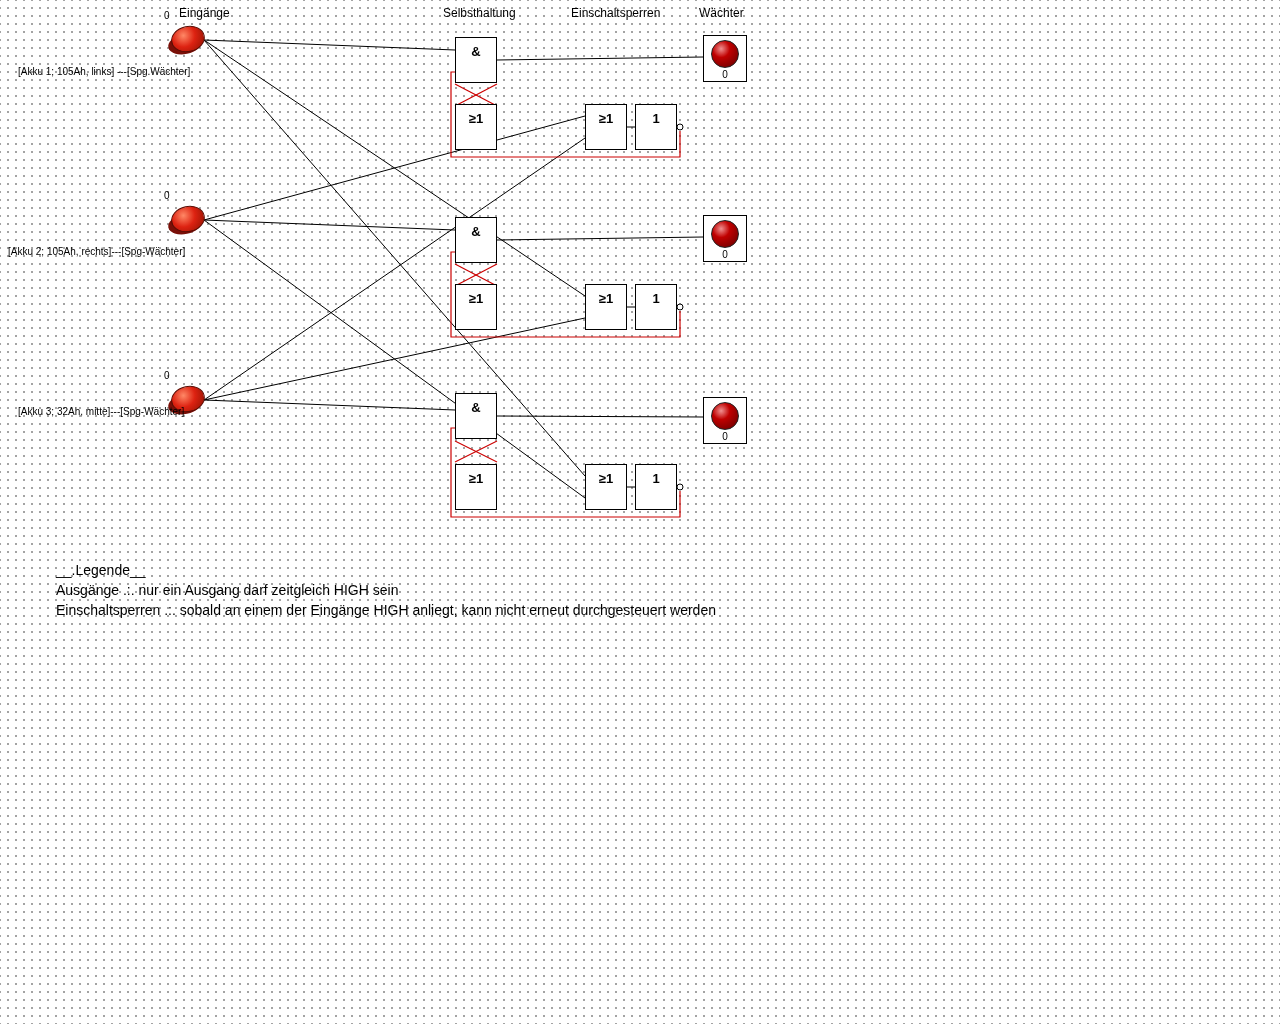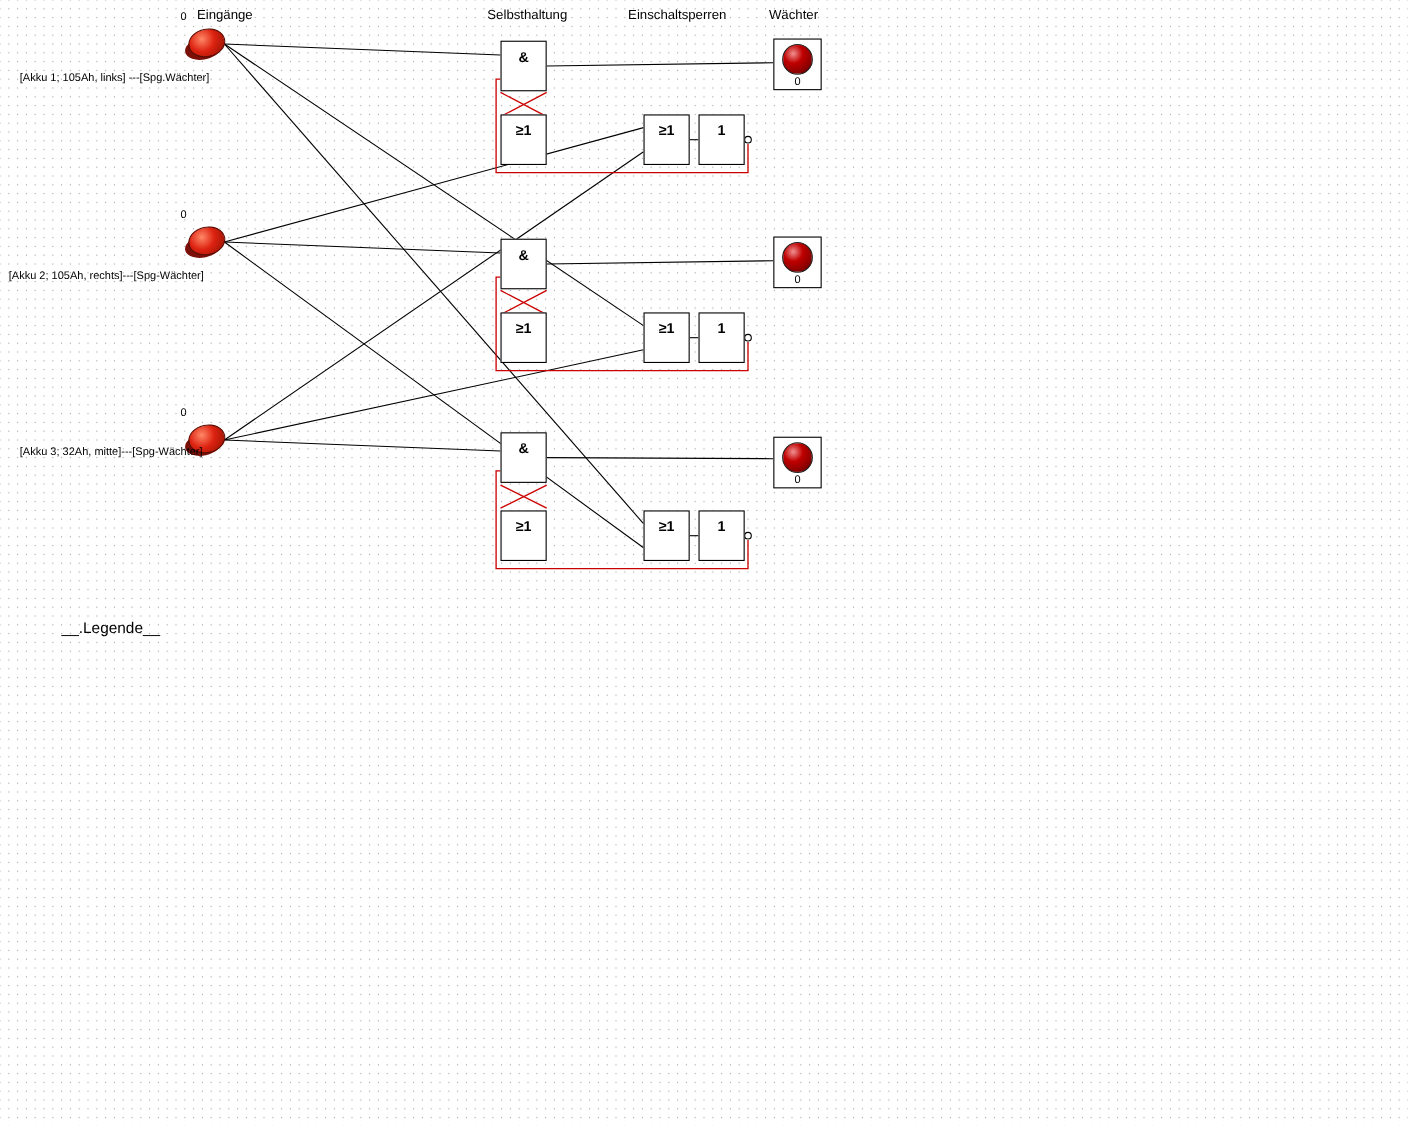--- a/index.html
+++ b/index.html
@@ -137,15 +137,17 @@
   <div class="gate" style="left:455px;top:464px">≥1</div>
   <div class="gate" style="left:585px;top:464px">≥1</div>
   <div class="gate" style="left:635px;top:464px">1</div>
   <div class="ledbox" style="left:703px;top:397px">
     <div class="led"></div>
     <div class="ledval">0</div>
   </div>
 
   <div class="legend">
     <div>__.Legende__</div>
+    <div>Ausgänge .:. nur ein Ausgang darf zeitgleich HIGH sein</div>
+    <div>Einschaltsperren .:. sobald an einem der Eingänge HIGH anliegt, kann nicht erneut durchgesteuert werden</div>
   </div>
 
 </div>
 
 </body></html>

